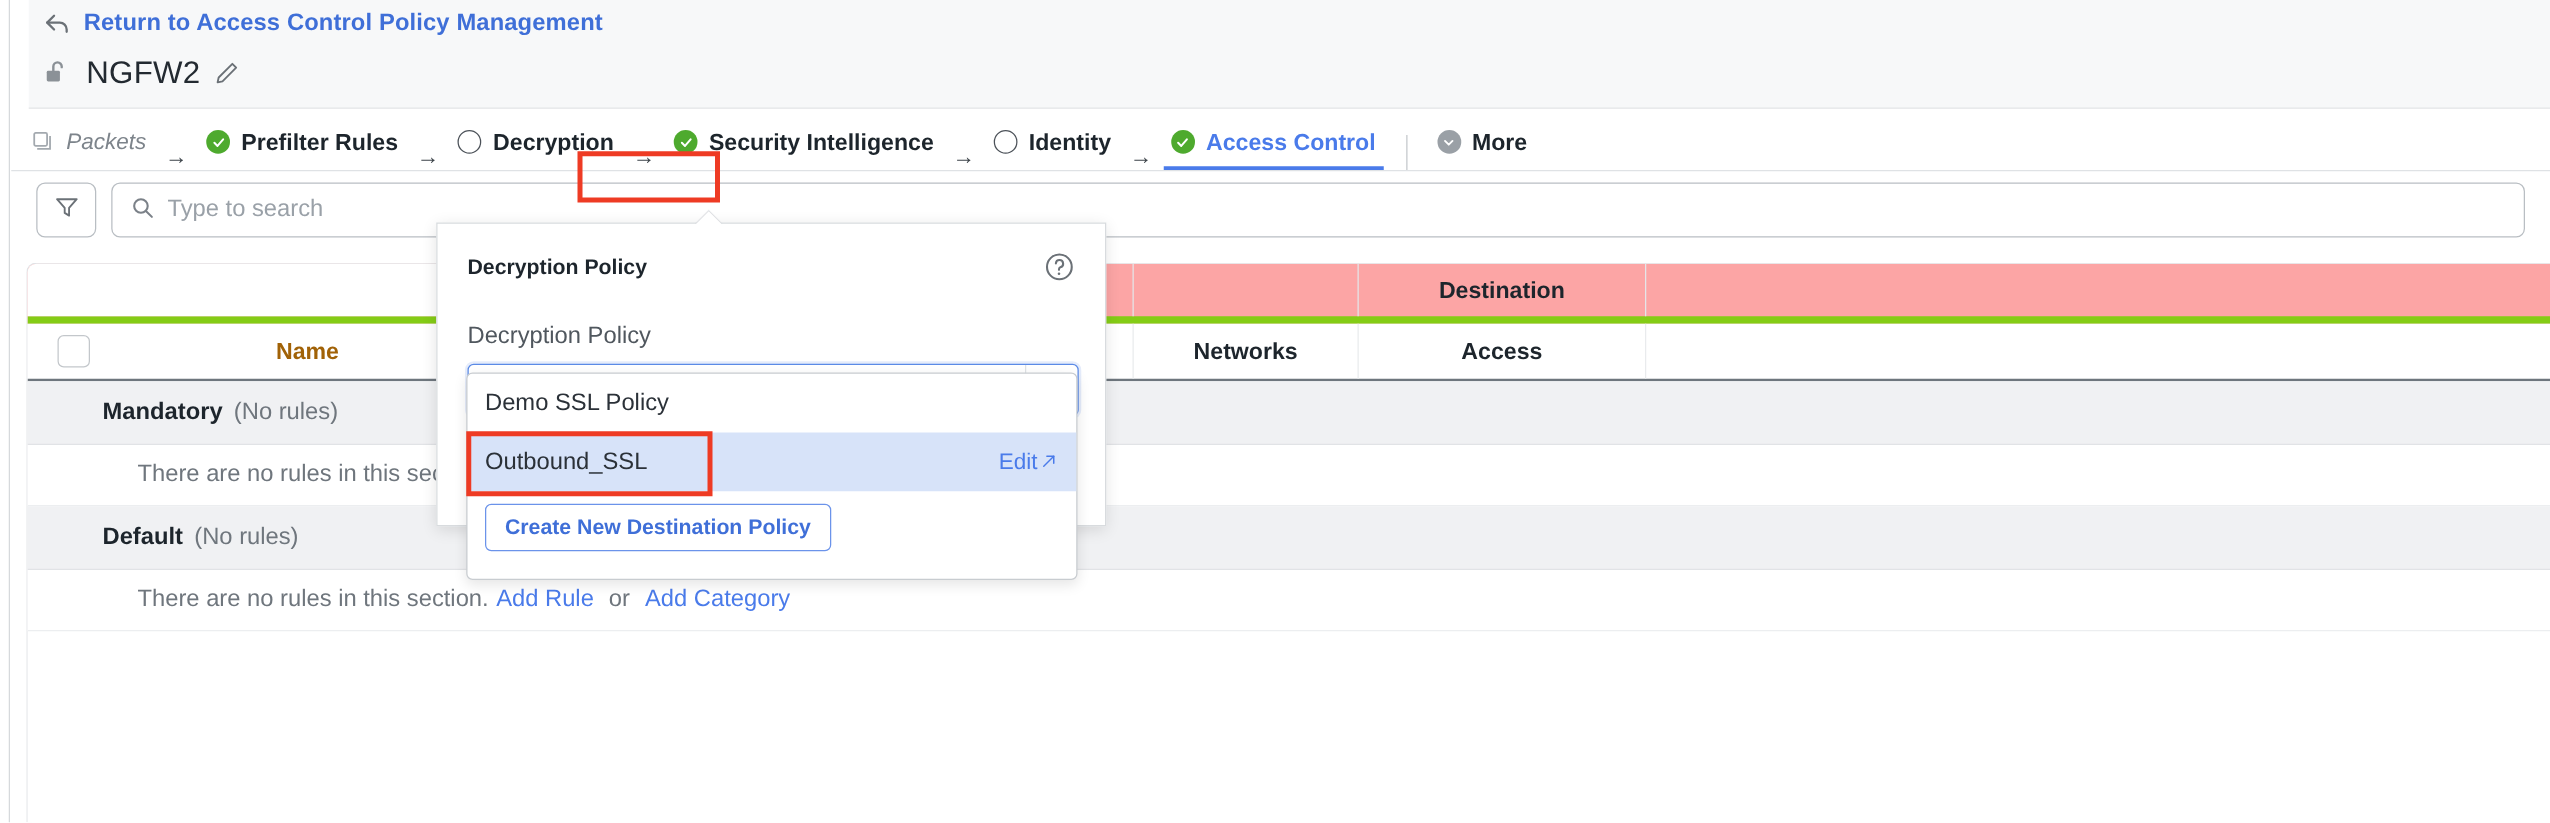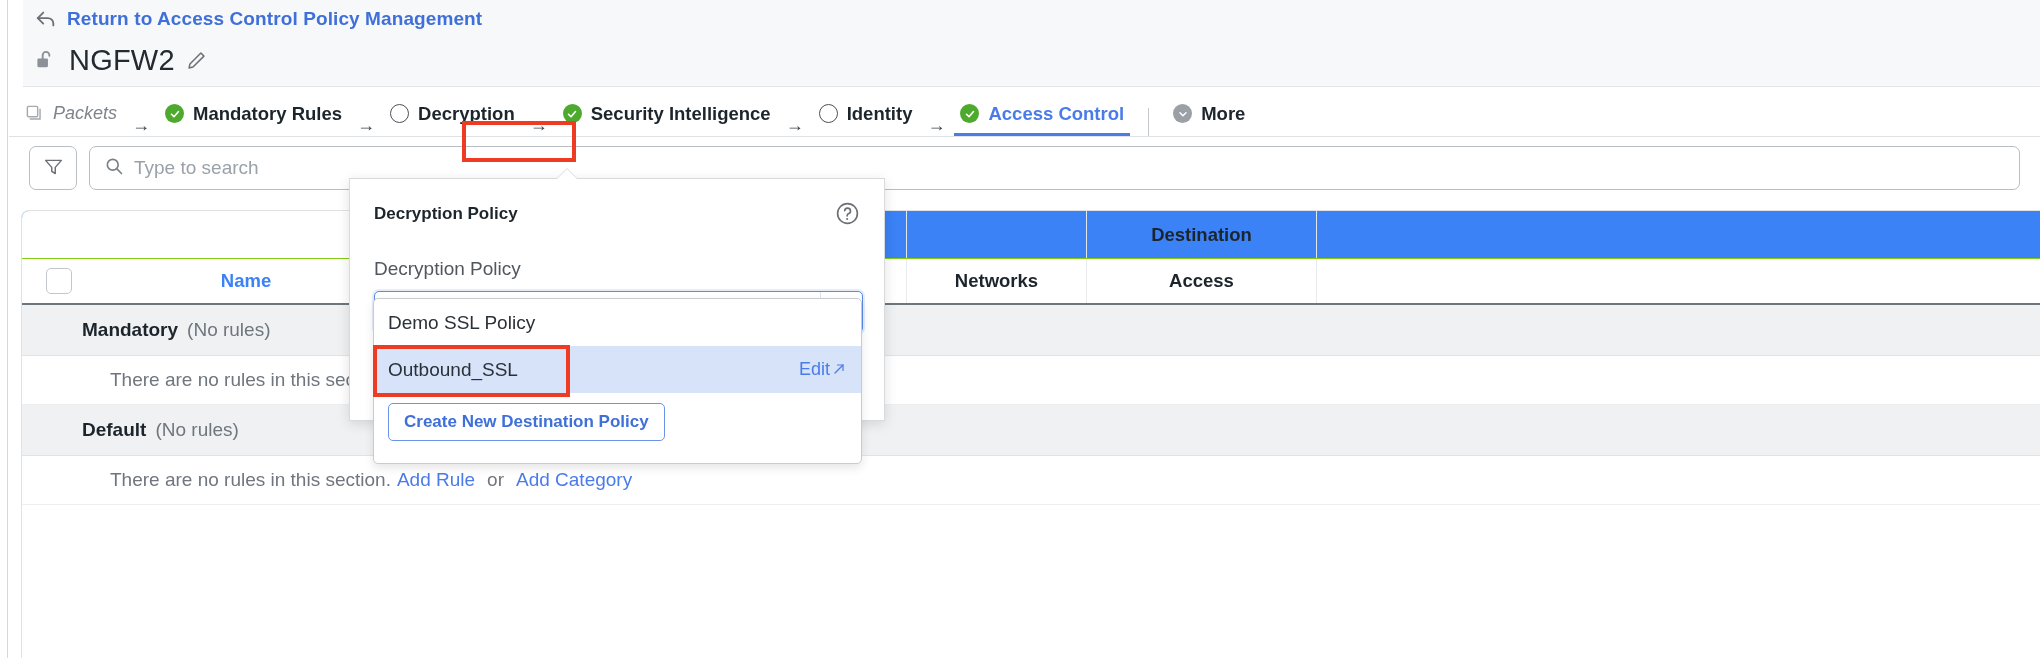--- a/index.html
+++ b/index.html
@@ -36,21 +36,21 @@
   .return-arrow { width: 22px; height: 22px; display: block; color: #6b7177; }
   .return-link {
     font-size: 19px; font-weight: 700; color: #3f6fd8; letter-spacing: .1px;
     cursor: pointer; white-space: nowrap;
   }
   .title-row {
     position: absolute; left: 12px; top: 44px;
     display: flex; align-items: center; gap: 11px;
   }
   .lock-icon { width: 23px; height: 23px; display: block; }
-  .policy-title { font-size: 29px; color: #232a31; font-weight: 400; letter-spacing: .2px; }
+  .policy-title { font-size: 25px; color: #232a31; font-weight: 400; letter-spacing: .2px; }
   .pencil-icon { width: 21px; height: 21px; display: block; cursor: pointer; }
 
   
   .crumb-strip {
     position: absolute; left: 9px; top: 92px; right: 0; height: 45px;
     background: #ffffff; border-bottom: 1px solid #dfe2e5;
     display: flex; align-items: flex-end; padding-left: 14px;
   }
   .crumb {
     display: flex; align-items: center; gap: 9px;
@@ -114,22 +114,22 @@
   
   .table-wrap {
     position: absolute; left: 21px; top: 210px; right: 0; bottom: 0;
     background: #ffffff;
     border-top: 1px solid #e0e3e6;
     border-left: 1px solid #e0e3e6;
     border-top-left-radius: 8px;
     overflow: hidden;
   }
   .thead-group {
-    display: flex; height: 48px; background: #3b82f6;
-    border-bottom: 1px solid #84cc16;
+    display: flex; height: 48px; background: #fca5a5;
+    border-bottom: 6px solid #84cc16;
   }
   .thead-sub {
     display: flex; height: 46px; background: #ffffff;
     border-bottom: 2px solid #6e767d;
   }
   .gcell, .scell {
     display: flex; align-items: center; justify-content: center;
     font-size: 18.5px; font-weight: 700; color: #1d252c;
     border-right: 1px solid #e4e6e9;
   }
@@ -140,21 +140,21 @@
   .col-a { width: 240px; }
   .col-b { width: 220px; }
   .col-c { width: 180px; }
   .col-d { width: 230px; }
   .col-e { width: 240px; }
 
   .name-head {
     display: flex; align-items: center; gap: 0;
     width: 425px; justify-content: flex-start; padding-left: 24px;
     border-right: 1px solid #e4e6e9;
-    font-size: 18.5px; font-weight: 700; color: #3b82f6;
+    font-size: 18.5px; font-weight: 700; color: #a16207;
   }
   .chk {
     width: 26px; height: 26px; border: 1px solid #c3c7cb; border-radius: 5px;
     background: #fff; flex: none; cursor: pointer;
   }
   .name-head .lbl { flex: 1; text-align: center; padding-right: 26px; }
 
   .section-row {
     display: flex; align-items: center; height: 51px;
     background: #f0f1f3; border-bottom: 1px solid #e1e3e6;
@@ -294,21 +294,21 @@
       <span class="clabel">Packets</span>
     </div>
     <span class="crumb-sep">→</span>
 
     <div class="crumb">
       <span class="dot-green">
         <svg viewBox="0 0 24 24" fill="none" stroke="#fff" stroke-width="3.2" stroke-linecap="round" stroke-linejoin="round">
           <polyline points="5,12.5 10,17.5 19,7"></polyline>
         </svg>
       </span>
-      <span class="clabel">Mandatory Rules</span>
+      <span class="clabel">Prefilter Rules</span>
     </div>
     <span class="crumb-sep">→</span>
 
     <div class="crumb">
       <span class="dot-hollow"></span>
       <span class="clabel">Decryption</span>
     </div>
     <span class="crumb-sep">→</span>
 
     <div class="crumb">

